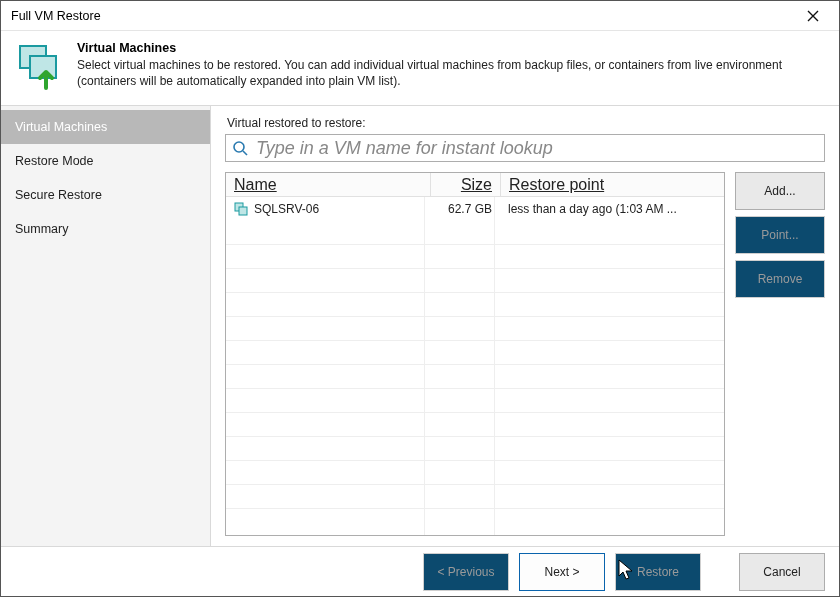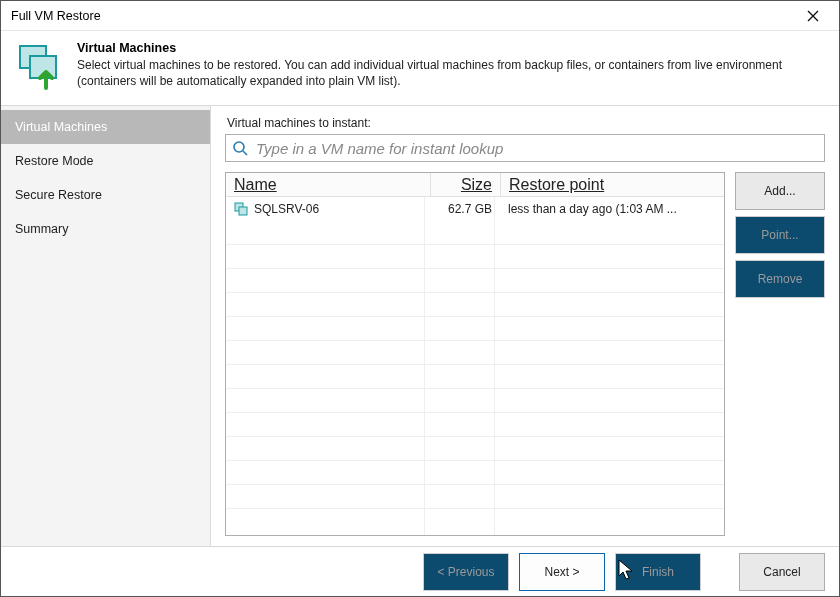--- a/index.html
+++ b/index.html
@@ -86,21 +86,21 @@
     height: 28px;
     border: 1px solid #adadad;
     display: flex; align-items: center;
     padding: 0 6px;
     gap: 6px;
   }
   .search svg { flex: 0 0 16px; }
   .search input {
     border: none; outline: none;
     flex: 1; height: 100%;
-    font-size: 15px;
+    font-size: 18px;
     color: #777;
   }
   .search input::placeholder { color: #888; font-style: italic; }
 
   
   .grid-row {
     flex: 1; display: flex; gap: 10px;
     margin-top: 10px;
     min-height: 0;
   }
@@ -220,21 +220,21 @@
       </div>
       <div class="sidebar-item">
         <span>Secure Restore</span>
       </div>
       <div class="sidebar-item">
         <span>Summary</span>
       </div>
     </div>
 
     <div class="main">
-      <div class="section-label">Virtual machines to instant:</div>
+      <div class="section-label">Virtual restored to restore:</div>
 
       <div class="search">
         <svg width="16" height="16" viewBox="0 0 16 16">
           <circle cx="7" cy="7" r="5" fill="none" stroke="#2a7ab0" stroke-width="1.6"></circle>
           <line x1="11" y1="11" x2="15" y2="15" stroke="#2a7ab0" stroke-width="1.6"></line>
         </svg>
         <input type="text" placeholder="Type in a VM name for instant lookup" style="">
       </div>
 
       <div class="grid-row">
@@ -281,21 +281,21 @@
           <button class="btn disabled" disabled="">Point...</button>
           <button class="btn disabled" disabled="">Remove</button>
         </div>
       </div>
     </div>
   </div>
 
   <div class="footer">
     <button class="btn disabled" disabled="">&lt; Previous</button>
     <button class="btn primary">Next &gt;</button>
-    <button class="btn disabled" disabled="">Finish</button>
+    <button class="btn disabled" disabled="">Restore</button>
     <div class="footer-gap"></div>
     <button class="btn">Cancel</button>
   </div>
 
   <svg class="cursor-overlay" style="left:617px; top:558px;" width="18" height="22" viewBox="0 0 18 22">
     <path d="M1 1 L1 17 L5 13 L8 20 L11 19 L8 12 L14 12 Z" fill="#fff" stroke="#000" stroke-width="1"></path>
   </svg>
 
 </div>
 

